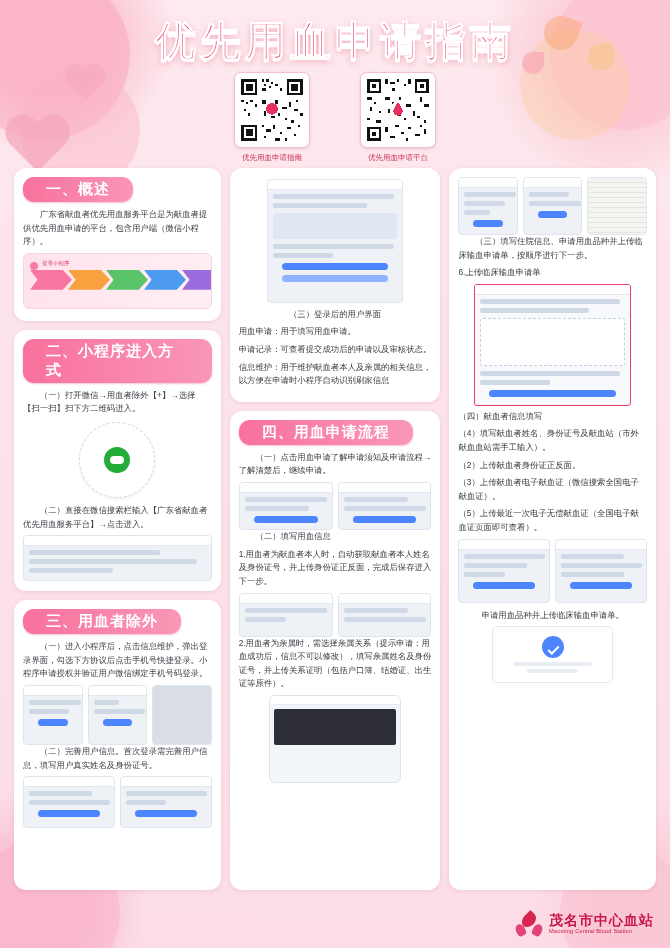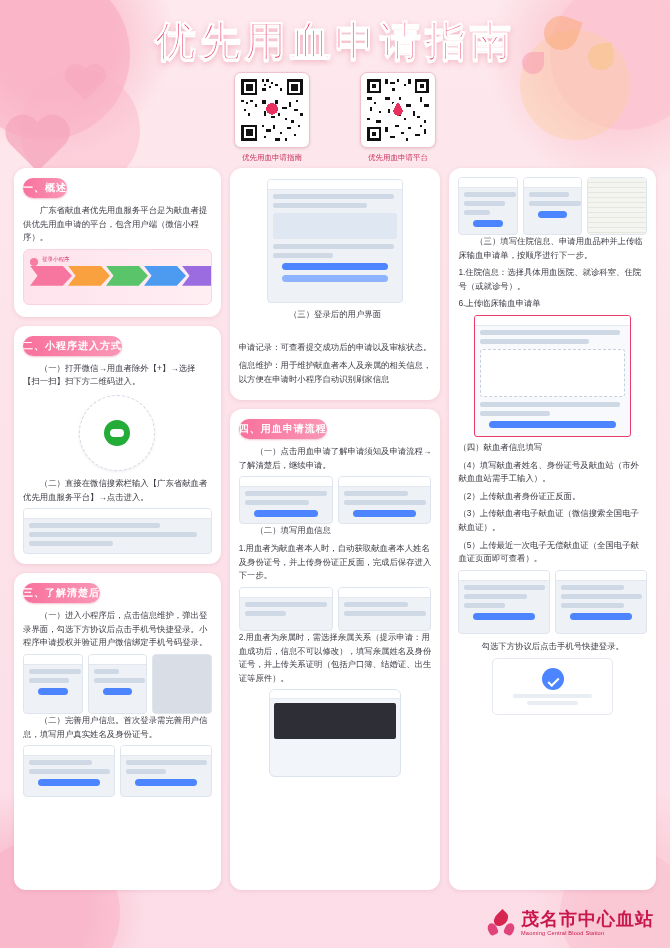--- a/index.html
+++ b/index.html
@@ -66,29 +66,29 @@
     position:relative;
   }
   .card.scallop{
     background:
       radial-gradient(circle at 6px -2px, transparent 5px, #fff 5.5px) 0 0/12px 12px repeat-x,
       #fff;
   }
   .sec-head{
     display:inline-block;
     background:linear-gradient(90deg,#f8719c,#fa97b6);
-    color:#fff;font-size:10px;font-weight:bold;letter-spacing:1px;
-    padding:3px 0;border-radius:11px;
+    color:#fff;font-size:15px;font-weight:bold;letter-spacing:1px;
+    padding:3px 23px;border-radius:11px;
     box-shadow:0 1px 2px rgba(220,90,130,.35);
     margin-bottom:6px;
   }
   .p{font-size:8.4px;line-height:1.62;color:#3b3b44;text-indent:2em;margin:0 0 4px;}
   .p.noind{text-indent:0;}
   .warn{font-size:8.4px;line-height:1.62;color:#e8305e;text-indent:2em;margin:0 0 4px;}
-  .cap{font-size:8.4px;line-height:1.6;color:#3b3b44;text-align:center;margin:5px 0 20px;}
+  .cap{font-size:8.4px;line-height:1.6;color:#3b3b44;text-align:center;margin:5px 0 4px;}
 
   
   .shot{background:#eef2f7;border:1px solid #dfe5ee;border-radius:4px;position:relative;overflow:hidden;}
   .shot .bar{height:5px;background:#cfd9e6;margin:4px 5px;border-radius:2px;}
   .shot .bar.s{width:45%;}
   .shot .bar.m{width:70%;}
   .shot .bar.l{width:90%;}
   .shot .btn{height:7px;border-radius:4px;background:#4d84ff;margin:5px 14px;}
   .shot .hdr{height:9px;background:#fff;border-bottom:1px solid #e3e8f0;}
   .shot-row{display:flex;gap:5px;}
@@ -132,21 +132,21 @@
     position:absolute;right:16px;bottom:12px;display:flex;align-items:center;gap:7px;
   }
   .logo{
     width:26px;height:26px;position:relative;
   }
   .logo .d{position:absolute;left:7px;top:2px;width:12px;height:16px;background:#d6264f;
     border-radius:0 50% 50% 50%;transform:rotate(45deg);}
   .logo .w1,.logo .w2{position:absolute;bottom:0;width:9px;height:12px;background:#e0447a;border-radius:50% 50% 30% 30%;}
   .logo .w1{left:0;transform:rotate(-25deg);} .logo .w2{right:0;transform:rotate(25deg);}
   .fname{line-height:1.15;}
-  .fname .cn{font-size:18px;font-weight:bold;color:#c8174a;letter-spacing:1px;}
+  .fname .cn{font-size:14px;font-weight:bold;color:#c8174a;letter-spacing:1px;}
   .fname .en{font-size:5.6px;color:#c8174a;letter-spacing:.2px;}
   .flower{position:absolute;border-radius:50% 0 50% 50%;}
   .fl1{right:92px;top:16px;width:34px;height:34px;background:rgba(250,170,120,.55);transform:rotate(20deg);}
   .fl2{right:56px;top:44px;width:26px;height:26px;background:rgba(247,196,128,.5);transform:rotate(-10deg);}
   .fl3{right:126px;top:52px;width:22px;height:22px;background:rgba(248,150,175,.5);}
 </style>
 </head>
 <body>
 
 <div class="poster">
@@ -308,21 +308,21 @@
       <p class="p">（二）直接在微信搜索栏输入【广东省献血者优先用血服务平台】→点击进入。</p>
       <div class="shot" style="height:44px">
         <div class="hdr"></div>
         <div class="bar m"></div>
           <div class="bar l"></div>
           <div class="bar s"></div>
       </div>
     </div>
 
     <div class="card scallop" style="flex:1">
-      <div class="sec-head">三、了解清楚后</div>
+      <div class="sec-head">三、用血者除外</div>
       <p class="p">（一）进入小程序后，点击信息维护，弹出登录界面，勾选下方协议后点击手机号快捷登录。小程序申请授权并验证用户微信绑定手机号码登录。</p>
       <div class="shot-row">
         <div class="shot" style="height:58px">
           <div class="hdr"></div>
             <div class="bar l"></div>
             <div class="bar m"></div>
             <div class="btn"></div>
         </div>
         <div class="shot" style="height:58px">
           <div class="hdr"></div>
@@ -357,20 +357,21 @@
         <div class="hdr"></div>
         <div class="bar l"></div>
           <div class="bar m"></div>
         <div style="height:26px;background:#dfe7f3;margin:5px;border-radius:3px"></div>
         <div class="bar l"></div>
           <div class="bar s"></div>
         <div class="btn"></div>
           <div class="btn" style="background:#8fb4ff"></div>
       </div>
       <div class="cap">（三）登录后的用户界面</div>
+      <p class="p noind">用血申请：用于填写用血申请。</p>
       <p class="p noind">申请记录：可查看提交成功后的申请以及审核状态。</p>
       <p class="p noind">信息维护：用于维护献血者本人及亲属的相关信息，以方便在申请时小程序自动识别刷家信息</p>
     </div>
 
     <div class="card scallop" style="flex:1">
       <div class="sec-head">四、用血申请流程</div>
       <p class="p">（一）点击用血申请了解申请须知及申请流程→了解清楚后，继续申请。</p>
       <div class="shot-row">
         <div class="shot" style="height:46px">
           <div class="hdr"></div>
@@ -424,21 +425,20 @@
           <div class="hdr"></div>
             <div class="bar m"></div>
             <div class="bar l"></div>
             <div class="btn"></div>
         </div>
         <div class="shot" style="height:56px;background:#f4f4f0">
           <div style="height:100%;background:repeating-linear-gradient(180deg,#f4f4f0 0 4px,#e6e6e0 4px 5px)"></div>
         </div>
       </div>
       <p class="p">（三）填写住院信息、申请用血品种并上传临床输血申请单，按顺序进行下一步。</p>
-      <p class="p noind">1.住院信息：选择具体用血医院、就诊科室、住院号（或就诊号）。</p>
       <p class="p noind">6.上传临床输血申请单</p>
 
       <div class="shot redbox" style="height:120px;margin:4px 16px;background:#f7f9fc">
         <div class="hdr"></div>
         <div class="bar l"></div>
           <div class="bar m"></div>
         <div style="height:46px;border:1px dashed #c6cfdd;margin:5px;border-radius:3px;background:#fff"></div>
         <div class="bar l"></div>
           <div class="bar s"></div>
         <div class="btn"></div>
@@ -460,21 +460,21 @@
         </div>
         <div class="shot" style="height:62px">
           <div class="hdr"></div>
             <div class="bar m"></div>
             <div class="bar l"></div>
             <div class="bar m"></div>
             <div class="btn"></div>
         </div>
       </div>
 
-      <p class="p noind" style="margin-top:6px;text-align:center">勾选下方协议后点击手机号快捷登录。</p>
+      <p class="p noind" style="margin-top:6px;text-align:center">申请用血品种并上传临床输血申请单。</p>
 
       <div class="success" style="margin:4px 34px 0">
         <div class="ring"></div>
         <div class="ln"></div>
           <div class="ln" style="margin:3px 34px"></div>
       </div>
     </div>
   </div>
 </div>
 

